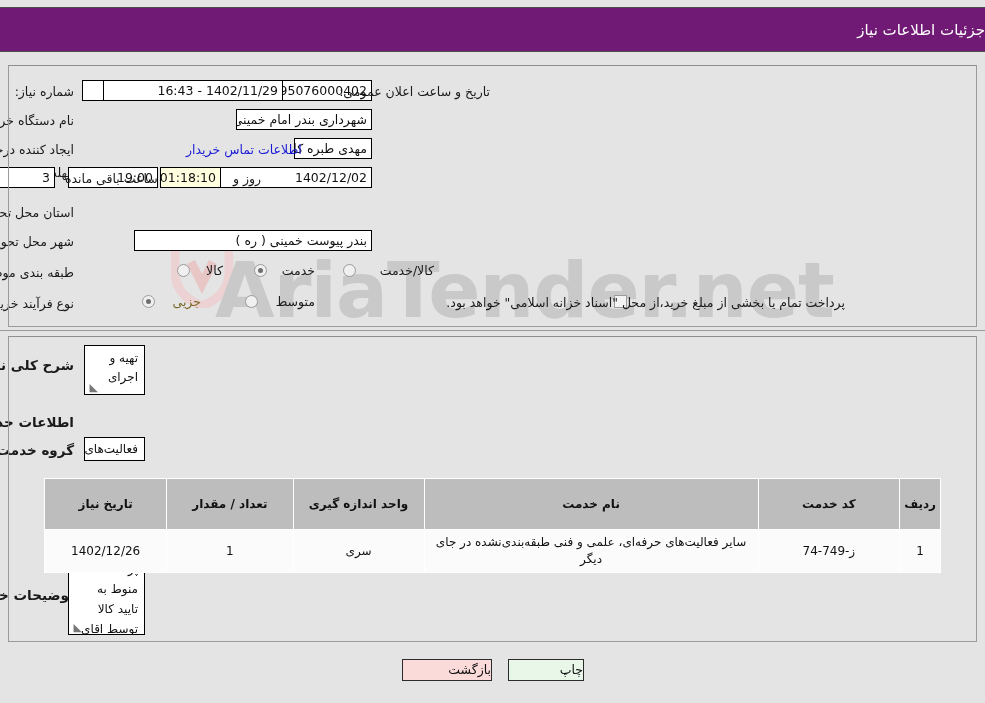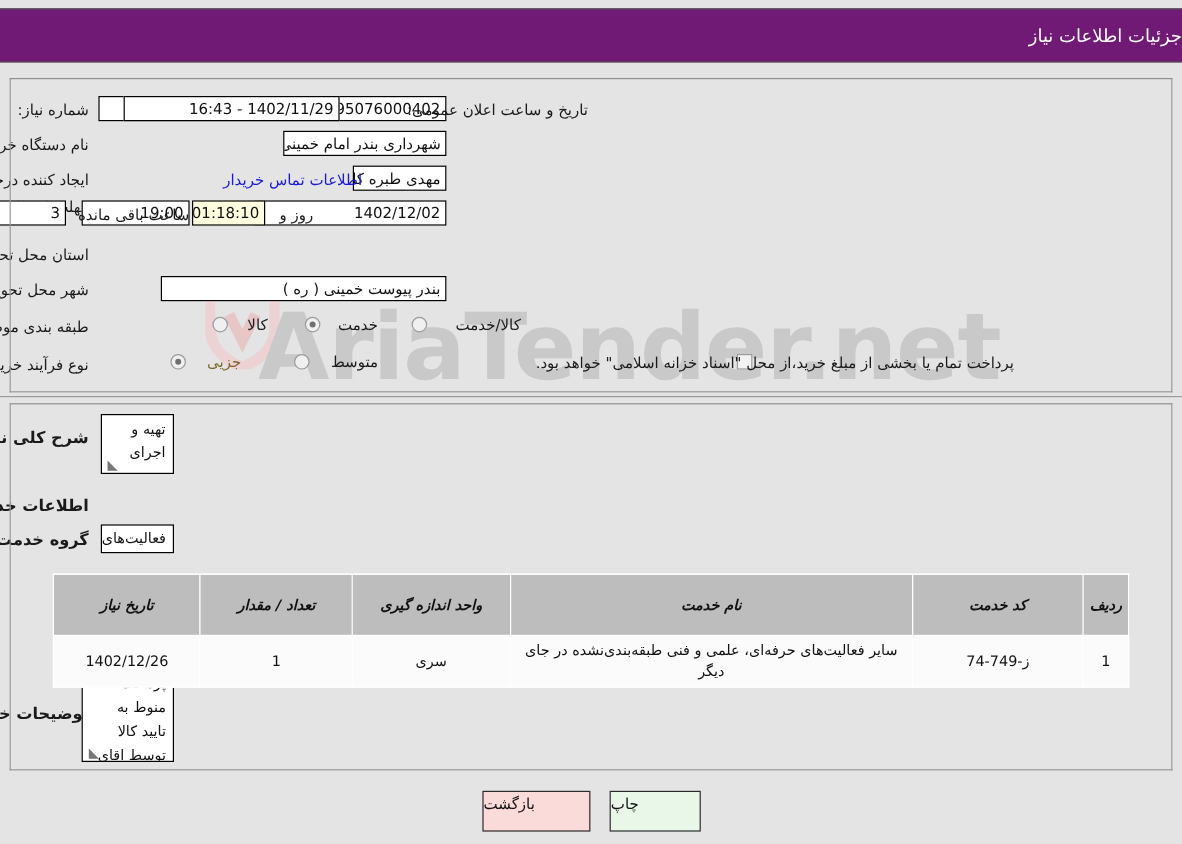--- a/index.html
+++ b/index.html
@@ -163,41 +163,40 @@
     background: #fbfbfb;
   }
   #tbl th {
     background: #bdbdbd;
     border: 1px solid #ffffff;
     font-weight: bold;
     color: #111;
     height: 26px;
     padding: 18px 4px;
     text-align: center;
-    font-style: italic;
   }
   #tbl td {
     background: #fbfbfb;
     border: 1px solid #ffffff;
     color: #111;
     padding: 4px 6px;
     text-align: center;
     vertical-align: middle;
     height: 40px;
   }
   #tbl td.name { text-align: center; line-height: 17px; }
 
   
   .btn {
     position: absolute;
-    height: 34px;
+    height: 22px;
     border: 1px solid #2b2b2b;
     font-size: 12.5px;
     color: #111;
-    text-align: left;
+    text-align: right;
     line-height: 20px;
     cursor: pointer;
     z-index: 3;
   }
   #btn-print { left: 508px; top: 659px; width: 76px; background: #e9f7e9; }
   #btn-back  { left: 402px; top: 659px; width: 90px; background: #fbdada; }
 
   
   #sep {
     position: absolute;

